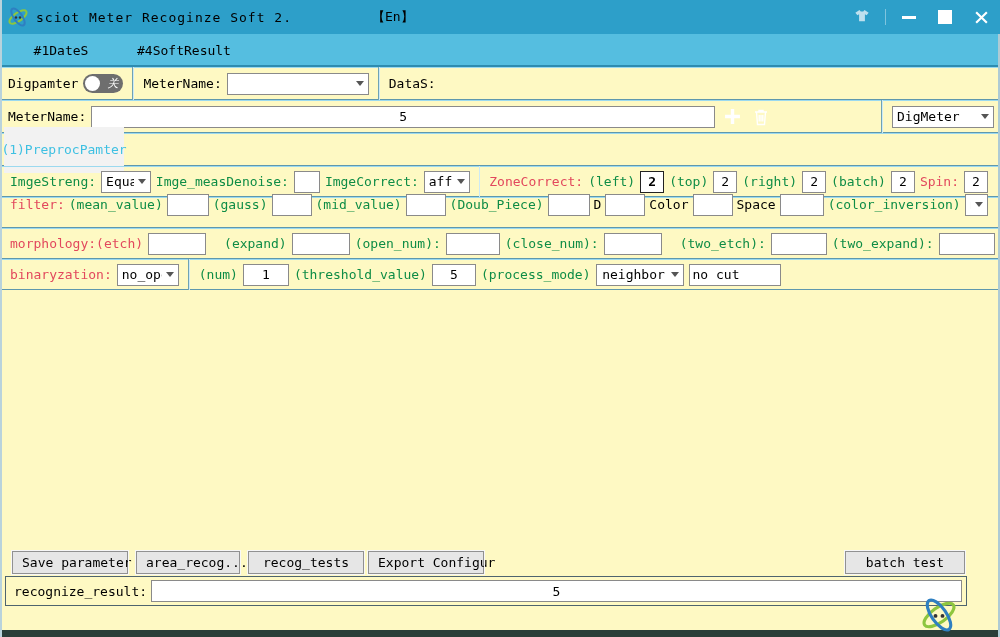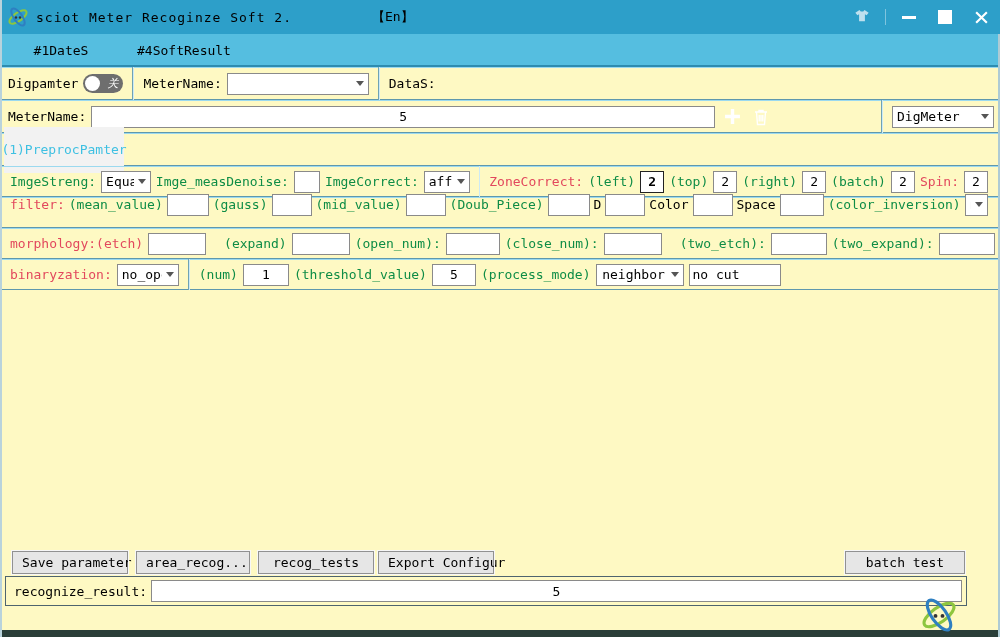--- a/index.html
+++ b/index.html
@@ -263,21 +263,21 @@
     <span class="glabel">(process_mode)</span>
     <div class="combo" style="width:88px;text-align:center;">
       <span class="ct">neighbor</span>
       <span class="caret"></span>
     </div>
     <input class="fld" style="width: 92px;" value="no cut">
   </div>
 
   <div class="row row-buttons">
     <button class="btn" style="width:116px;">Save parameter</button>
-    <button class="btn" style="width:114px;">area_recog...</button>
+    <button class="btn" style="width:104px;">area_recog...</button>
     <button class="btn" style="width:116px;">recog_tests</button>
     <button class="btn" style="width:116px; margin-left:-4px;">Export Configur</button>
     <button class="btn push" style="width:120px;">batch test</button>
   </div>
 
   <div class="result-panel">
     <span>recognize_result:</span>
     <input class="fld ctr result-input" value="5" style="">
   </div>
 

